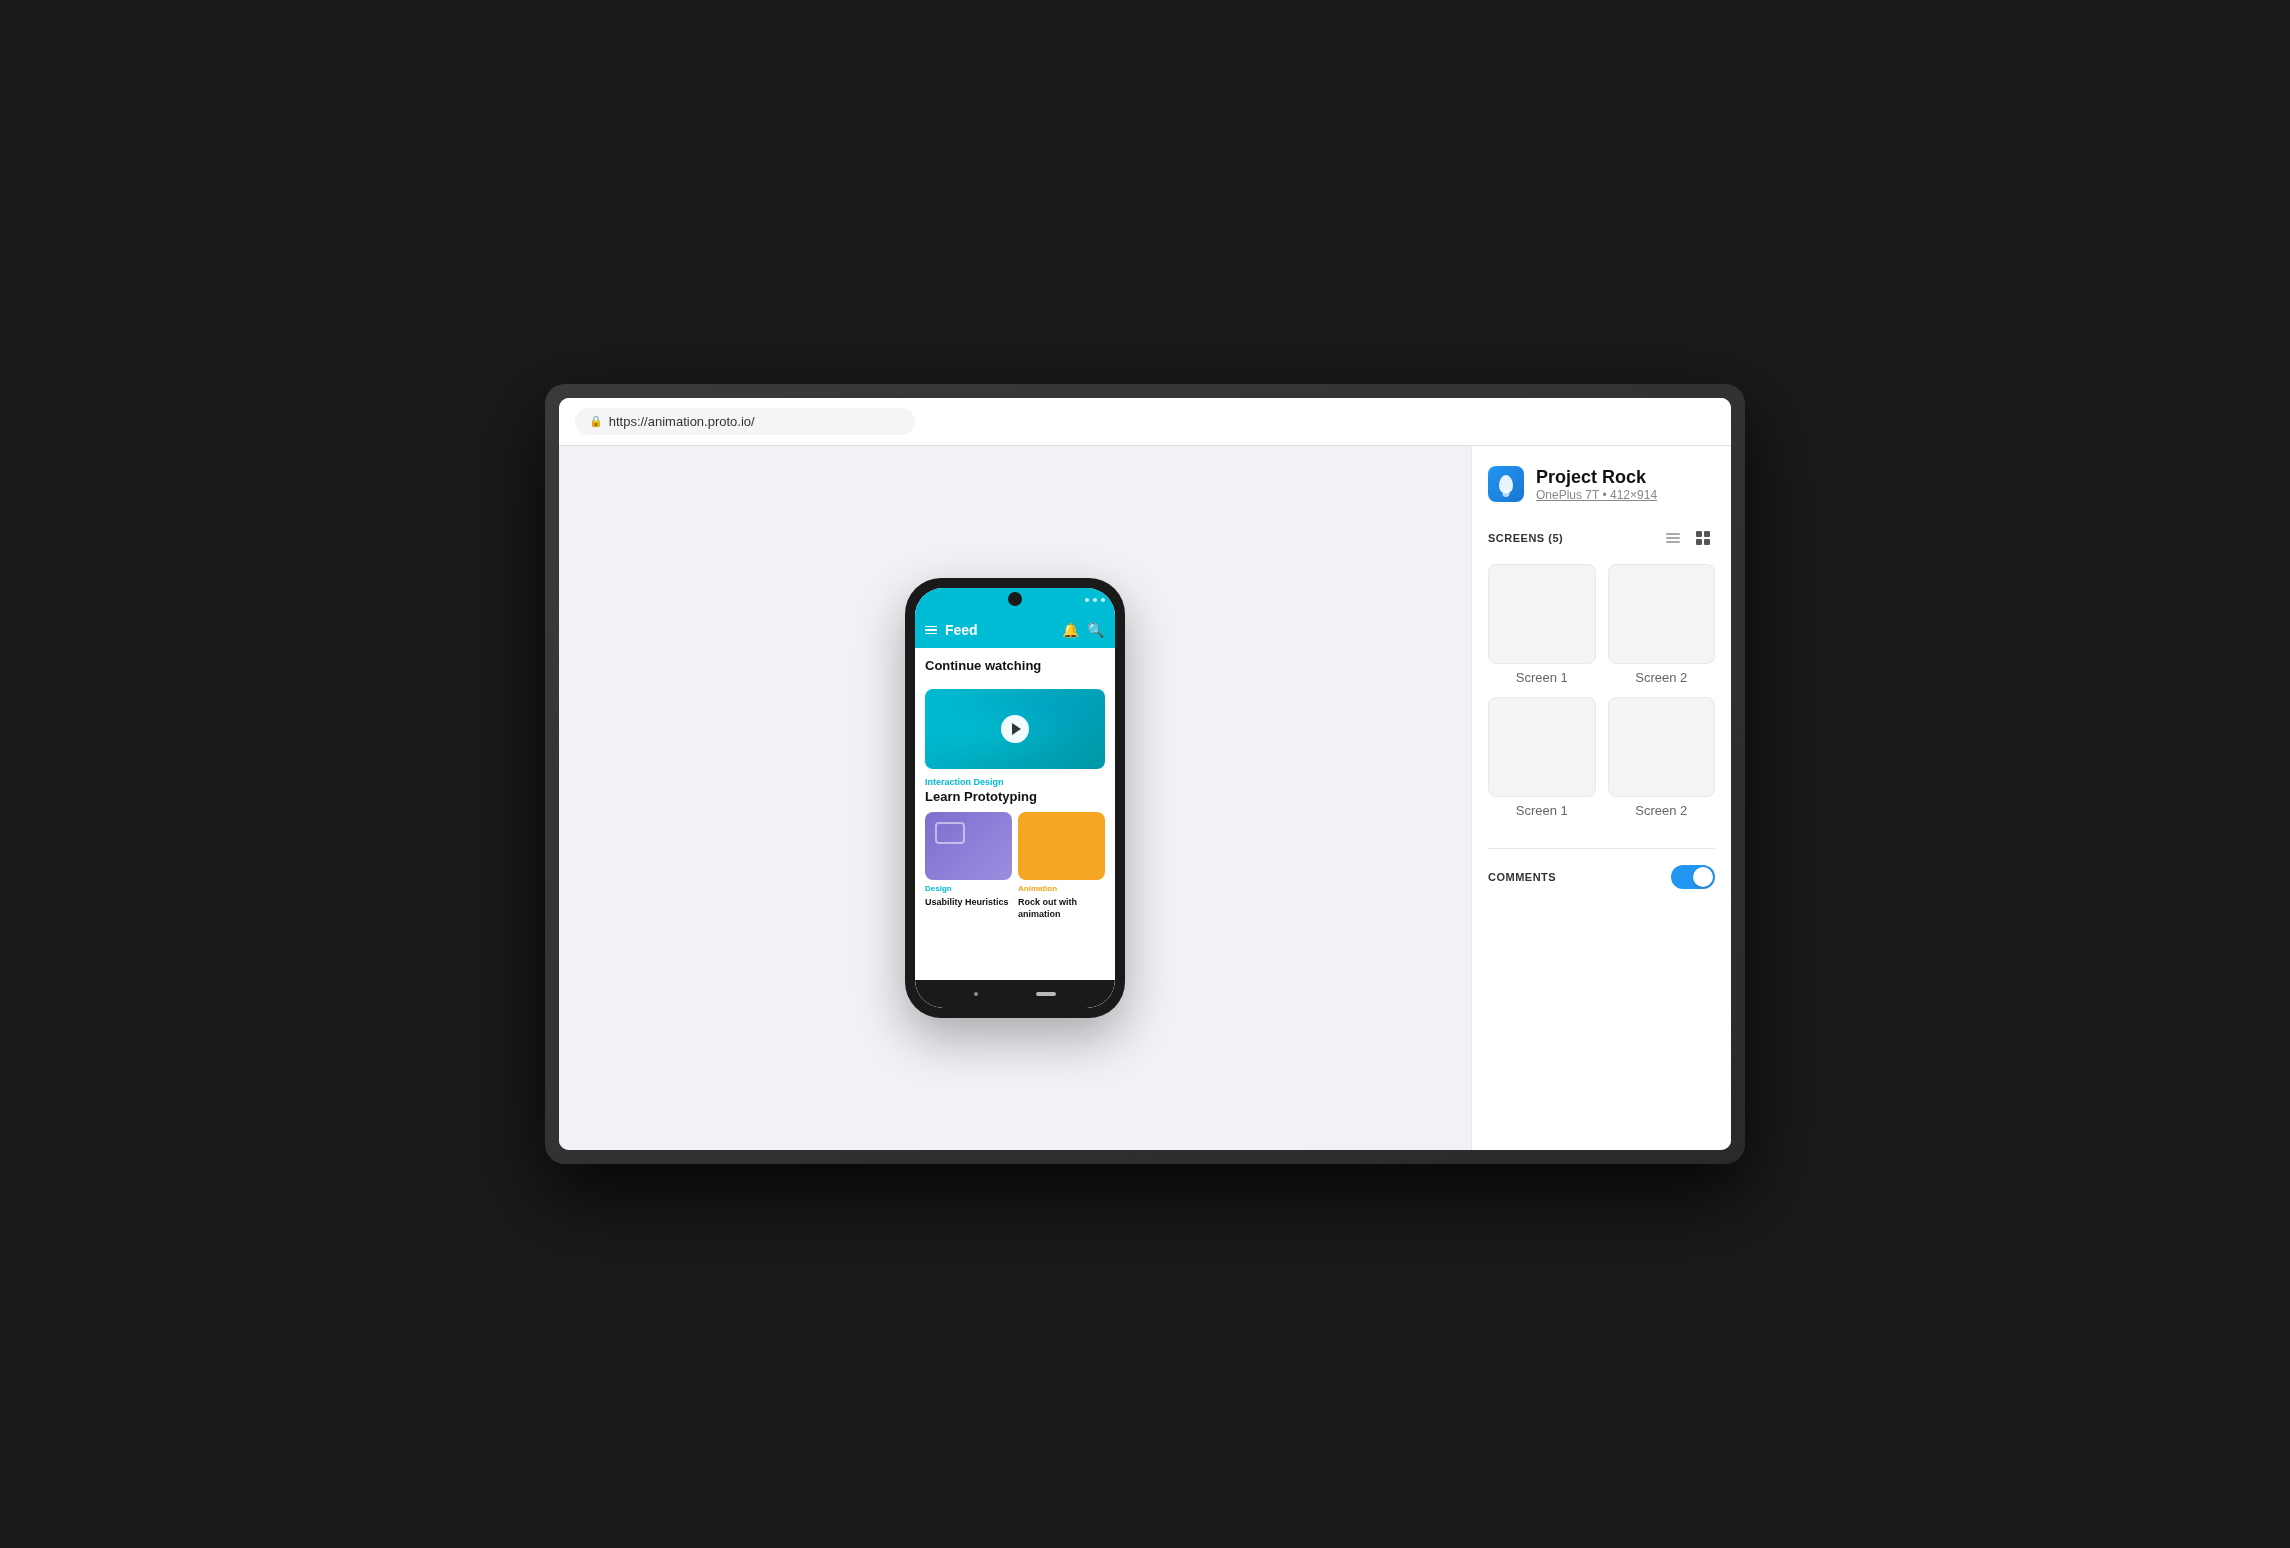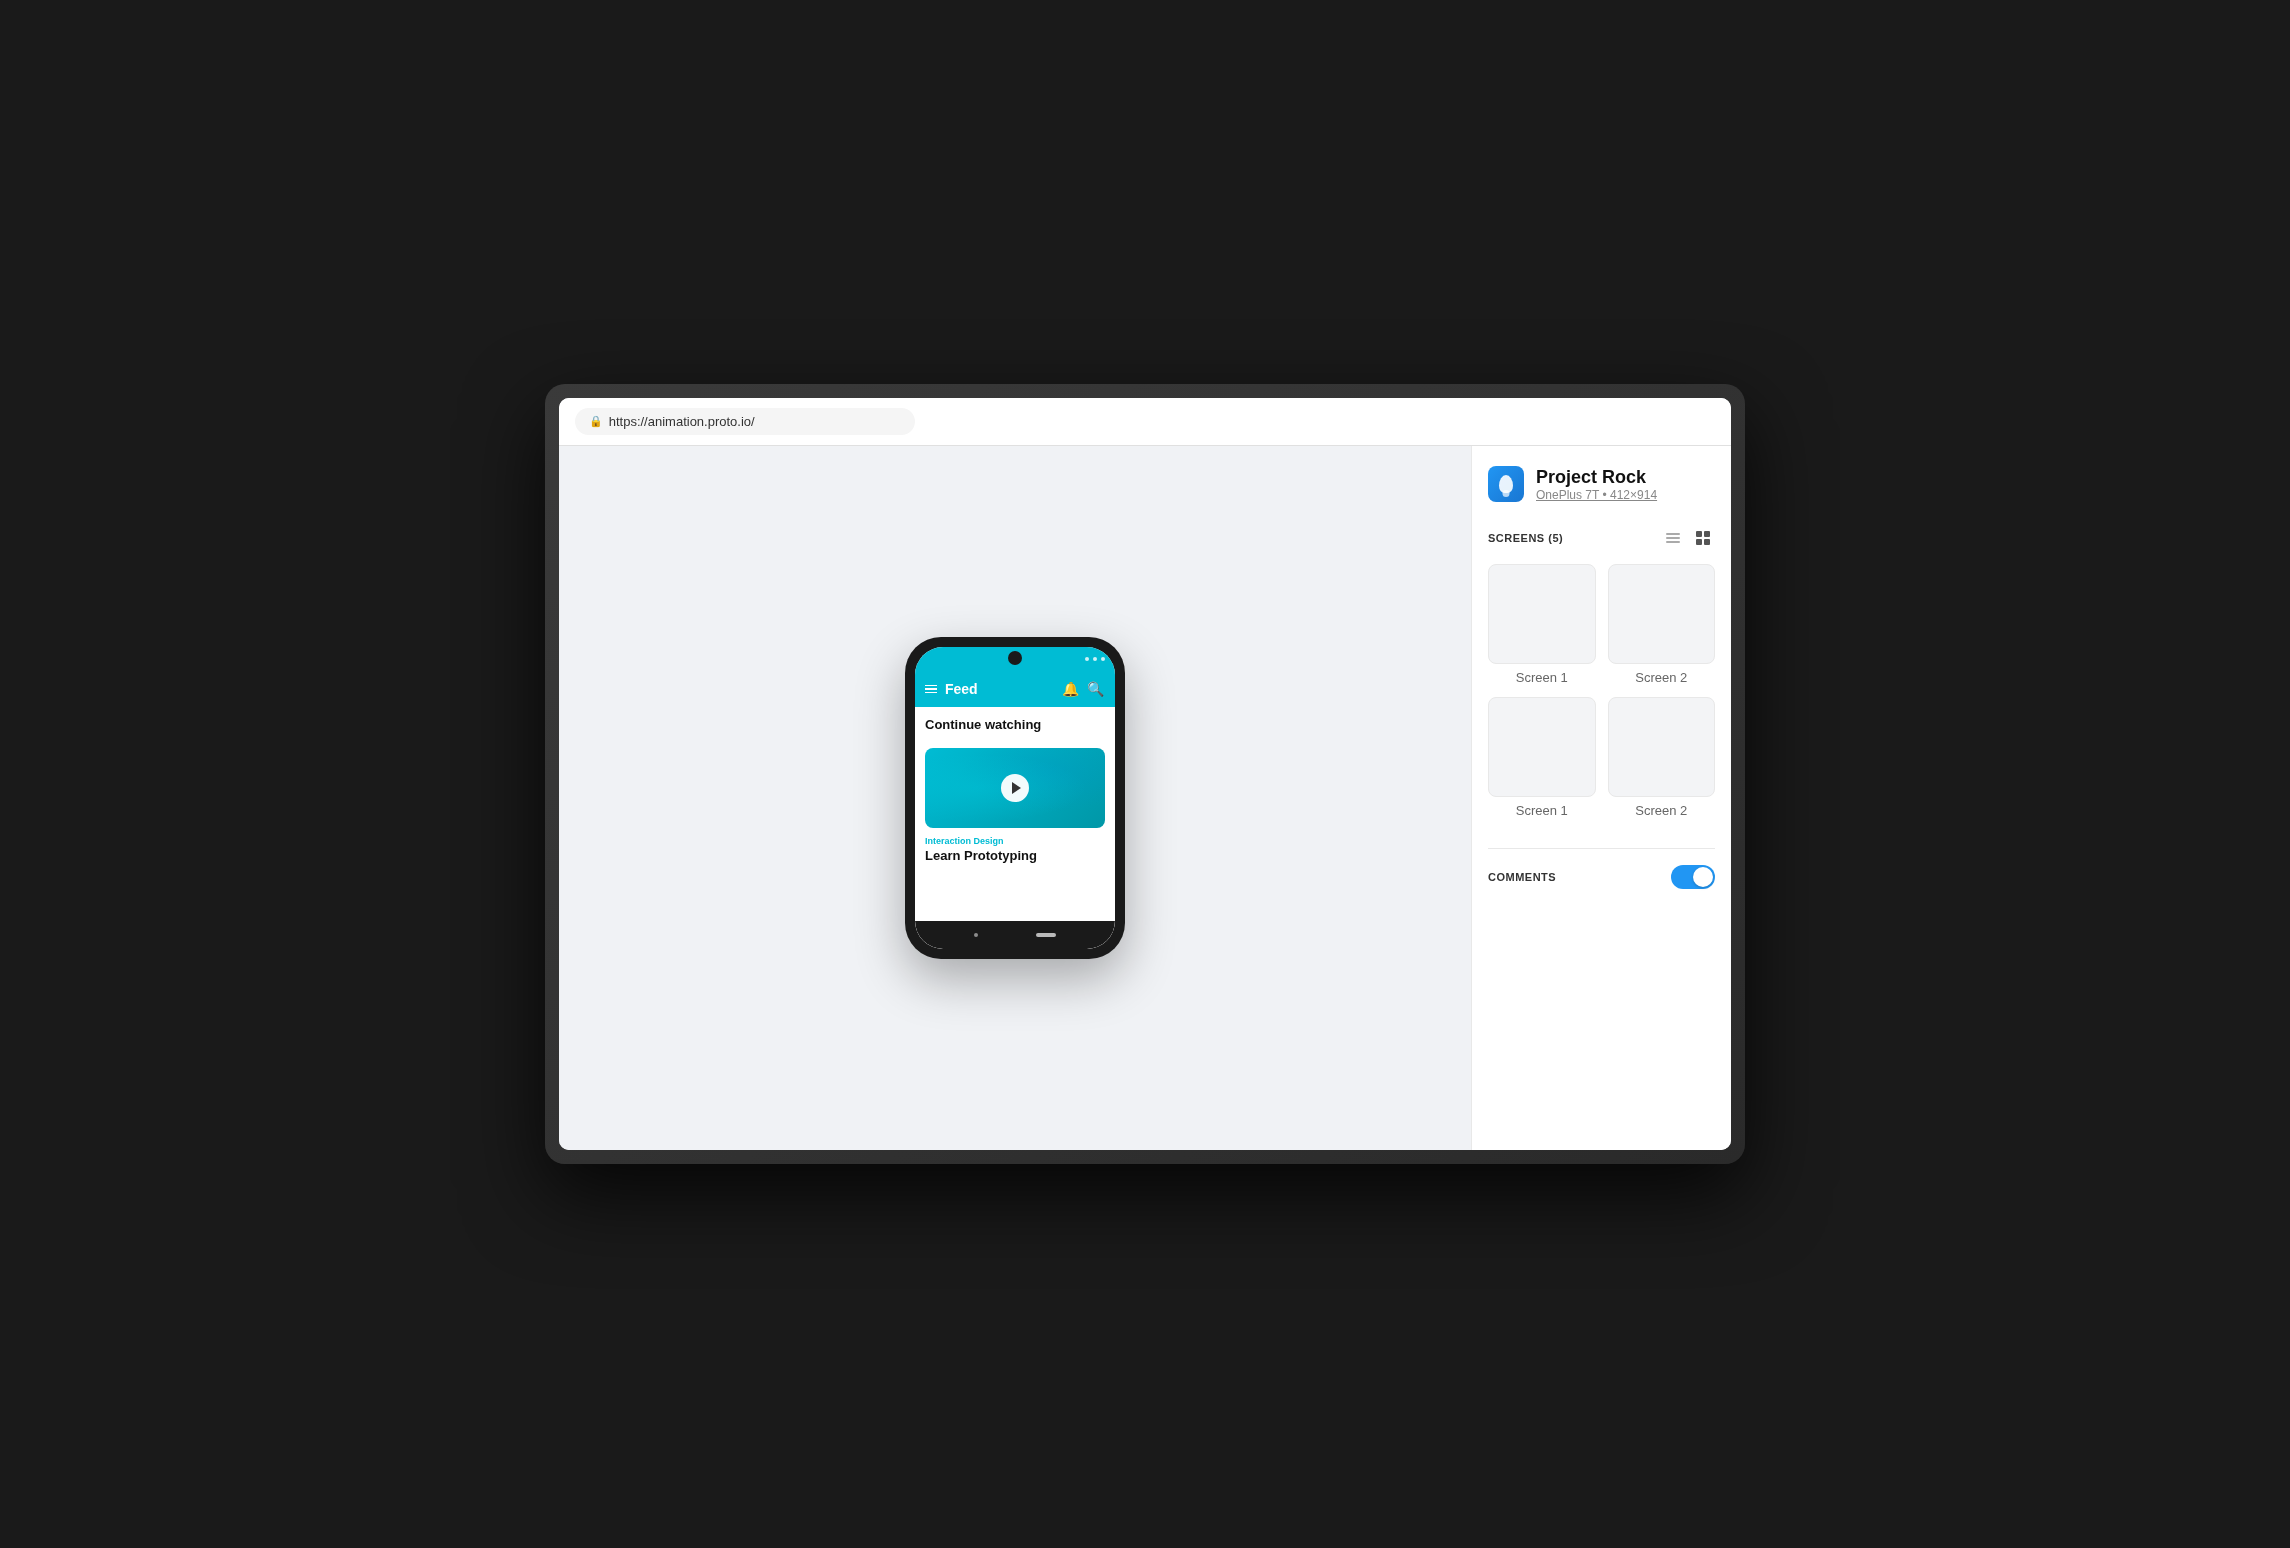--- a/index.html
+++ b/index.html
@@ -64,21 +64,21 @@
     .phone-area {
       flex: 1;
       display: flex;
       align-items: center;
       justify-content: center;
       background: #f0f2f5;
     }
     
     .phone-frame {
       width: 220px;
-      height: 322px;
+      height: 440px;
       background: #1a1a1a;
       border-radius: 36px;
       padding: 10px;
       box-shadow: 0 20px 50px rgba(0,0,0,0.3);
       position: relative;
     }
     .phone-screen {
       width: 100%;
       height: 100%;
       background: #fff;
@@ -385,20 +385,34 @@
             <div class="phone-content">
     <div style="font-size:13px;font-weight:800;color:#111;margin-bottom:16px;">Continue watching</div>
     <div style="width:100%;height:80px;background:linear-gradient(135deg,#00bcd4,#0097a7);border-radius:8px;display:flex;align-items:center;justify-content:center;margin-bottom:8px;position:relative;overflow:hidden;">
       <div style="position:absolute;inset:0;background:radial-gradient(ellipse at 30% 50%,rgba(0,200,220,0.4) 0%,transparent 60%),radial-gradient(ellipse at 70% 30%,rgba(0,150,200,0.3) 0%,transparent 50%);"></div>
       <div style="width:28px;height:28px;background:rgba(255,255,255,0.95);border-radius:50%;display:flex;align-items:center;justify-content:center;position:relative;z-index:1;">
         <div style="width:0;height:0;border-left:9px solid #333;border-top:6px solid transparent;border-bottom:6px solid transparent;margin-left:2px;"></div>
       </div>
     </div>
     <div style="font-size:9px;font-weight:700;color:#00bcd4;margin-bottom:2px;">Interaction Design</div>
     <div style="font-size:13px;font-weight:700;color:#111;margin-bottom:8px;">Learn Prototyping</div>
+    <div style="display:flex;gap:6px;">
+      <div style="display:flex;flex-direction:column;gap:4px;flex:1;">
+        <div style="height:68px;border-radius:8px;background:linear-gradient(135deg,#7c6fcf,#9b8fe0);position:relative;overflow:hidden;">
+          <div style="position:absolute;top:10px;left:10px;width:30px;height:22px;border:2px solid rgba(255,255,255,0.5);border-radius:4px;"></div>
+        </div>
+        <div style="font-size:8px;font-weight:700;color:#00bcd4;">Design</div>
+        <div style="font-size:9px;font-weight:600;color:#111;line-height:1.3;">Usability Heuristics</div>
+      </div>
+      <div style="display:flex;flex-direction:column;gap:4px;flex:1;">
+        <div style="height:68px;border-radius:8px;background:#f5a623;"></div>
+        <div style="font-size:8px;font-weight:700;color:#f5a623;">Animation</div>
+        <div style="font-size:9px;font-weight:600;color:#111;line-height:1.3;">Rock out with animation</div>
+      </div>
+    </div>
   </div>
 
             <div class="phone-bottom-bar">
               <div class="bottom-bar-indicator"></div>
               <div class="bottom-bar-home"></div>
             </div>
           </div>
         </div>
 
       </div>

